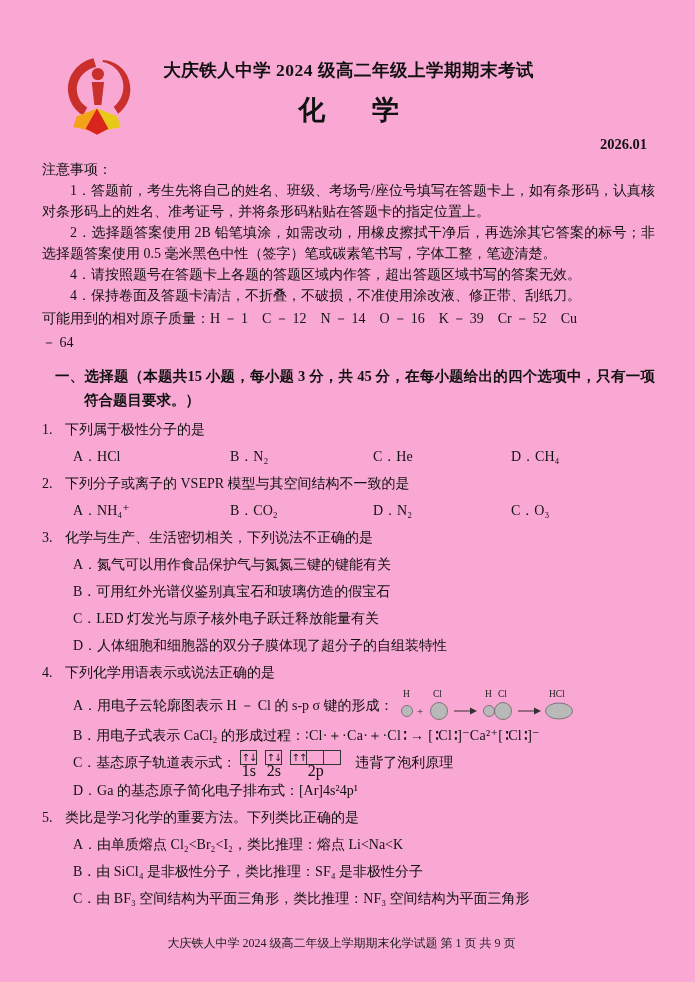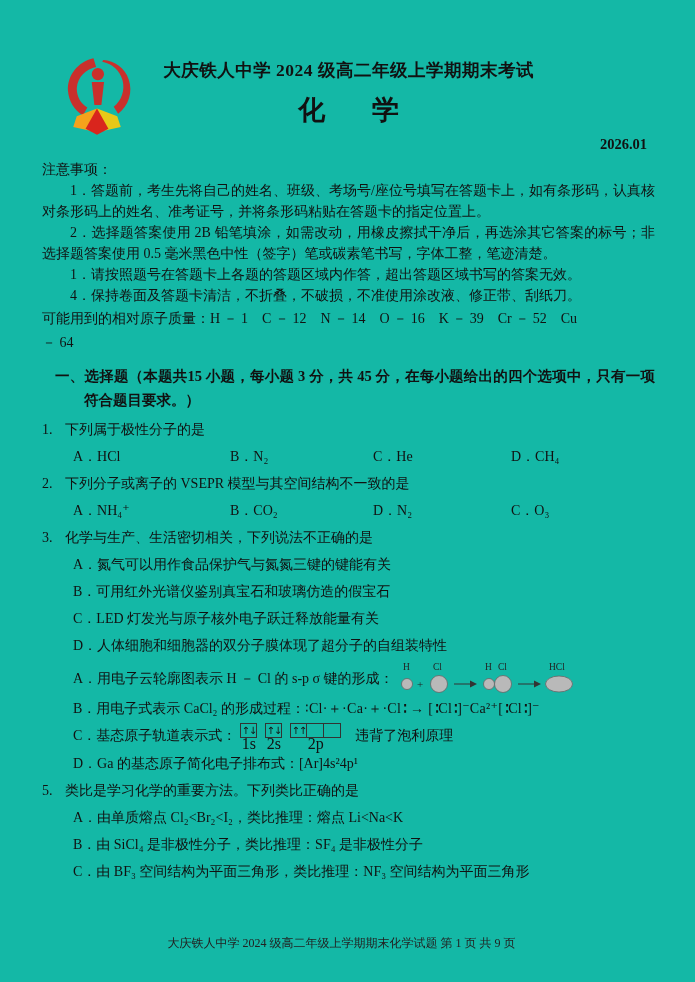--- a/index.html
+++ b/index.html
@@ -5,21 +5,21 @@
   * { margin: 0; padding: 0; box-sizing: border-box; }
   html, body { background: #ffffff; }
   body {
     width: 695px; height: 982px;
     font-family: "Liberation Serif", "DejaVu Serif", serif;
     color: #111;
   }
   .page {
     position: relative;
     width: 695px; height: 982px;
-    background: #14b8a6;
+    background: #f9a8d4;
     padding: 50px 40px 0 42px;
     overflow: hidden;
   }
   
   .logo {
     position: absolute; left: 53px; top: 50px;
     width: 88px; height: 94px;
   }
   .title-exam {
     text-align: center; font-weight: 700; font-size: 17.5px;
@@ -97,21 +97,21 @@
   </svg>
 
   <div class="title-exam">大庆铁人中学 2024 级高二年级上学期期末考试</div>
   <div class="title-subject">化 学</div>
   <div class="exam-date">2026.01</div>
 
   <div class="notice">
     <p class="notice-title">注意事项：</p>
     <p class="item">1．答题前，考生先将自己的姓名、班级、考场号/座位号填写在答题卡上，如有条形码，认真核对条形码上的姓名、准考证号，并将条形码粘贴在答题卡的指定位置上。</p>
     <p class="item">2．选择题答案使用 2B 铅笔填涂，如需改动，用橡皮擦拭干净后，再选涂其它答案的标号；非选择题答案使用 0.5 毫米黑色中性（签字）笔或碳素笔书写，字体工整，笔迹清楚。</p>
-    <p class="item">1．请按照题号在答题卡上各题的答题区域内作答，超出答题区域书写的答案无效。</p>
+    <p class="item">4．请按照题号在答题卡上各题的答题区域内作答，超出答题区域书写的答案无效。</p>
     <p class="item">4．保持卷面及答题卡清洁，不折叠，不破损，不准使用涂改液、修正带、刮纸刀。</p>
     <p class="atomic">可能用到的相对原子质量：H － 1　C － 12　N － 14　O － 16　K － 39　Cr － 52　Cu</p>
     <p class="atomic">－ 64</p>
   </div>
 
   <p class="section-title">一、选择题（本题共15 小题，每小题 3 分，共 45 分，在每小题给出的四个选项中，只有一项符合题目要求。）</p>
 
   <div class="question">
     <p class="stem">
       <span class="qnum">1.</span><span>下列属于极性分子的是</span>
@@ -140,20 +140,23 @@
     <p class="stem">
       <span class="qnum">3.</span><span>化学与生产、生活密切相关，下列说法不正确的是</span>
     </p>
     <p class="opt-line">A．氮气可以用作食品保护气与氮氮三键的键能有关</p>
     <p class="opt-line">B．可用红外光谱仪鉴别真宝石和玻璃仿造的假宝石</p>
     <p class="opt-line">C．LED 灯发光与原子核外电子跃迁释放能量有关</p>
     <p class="opt-line">D．人体细胞和细胞器的双分子膜体现了超分子的自组装特性</p>
   </div>
 
   <div class="question">
+    <p class="stem">
+      <span class="qnum">4.</span><span>下列化学用语表示或说法正确的是</span>
+    </p>
 
     <p class="opt-line">
       <span>A．用电子云轮廓图表示 H － Cl 的 s-p σ 键的形成：</span><svg class="cloud-svg" width="185" height="36" viewBox="0 0 185 36">
         <text x="5" y="11" font-size="9.5" fill="#222">H</text>
         <text x="35" y="11" font-size="9.5" fill="#222">Cl</text>
         <circle cx="9" cy="25" r="5.5" fill="#b9b9b9" stroke="#666" stroke-width="0.8"></circle>
         <text x="19" y="29" font-size="11" fill="#222">+</text>
         <circle cx="41" cy="25" r="8.5" fill="#b9b9b9" stroke="#666" stroke-width="0.8"></circle>
         <path d="M56 25 H73" stroke="#333" stroke-width="1" fill="none"></path>
         <path d="M79 25 l-7 -3.5 v7 z" fill="#333"></path>

